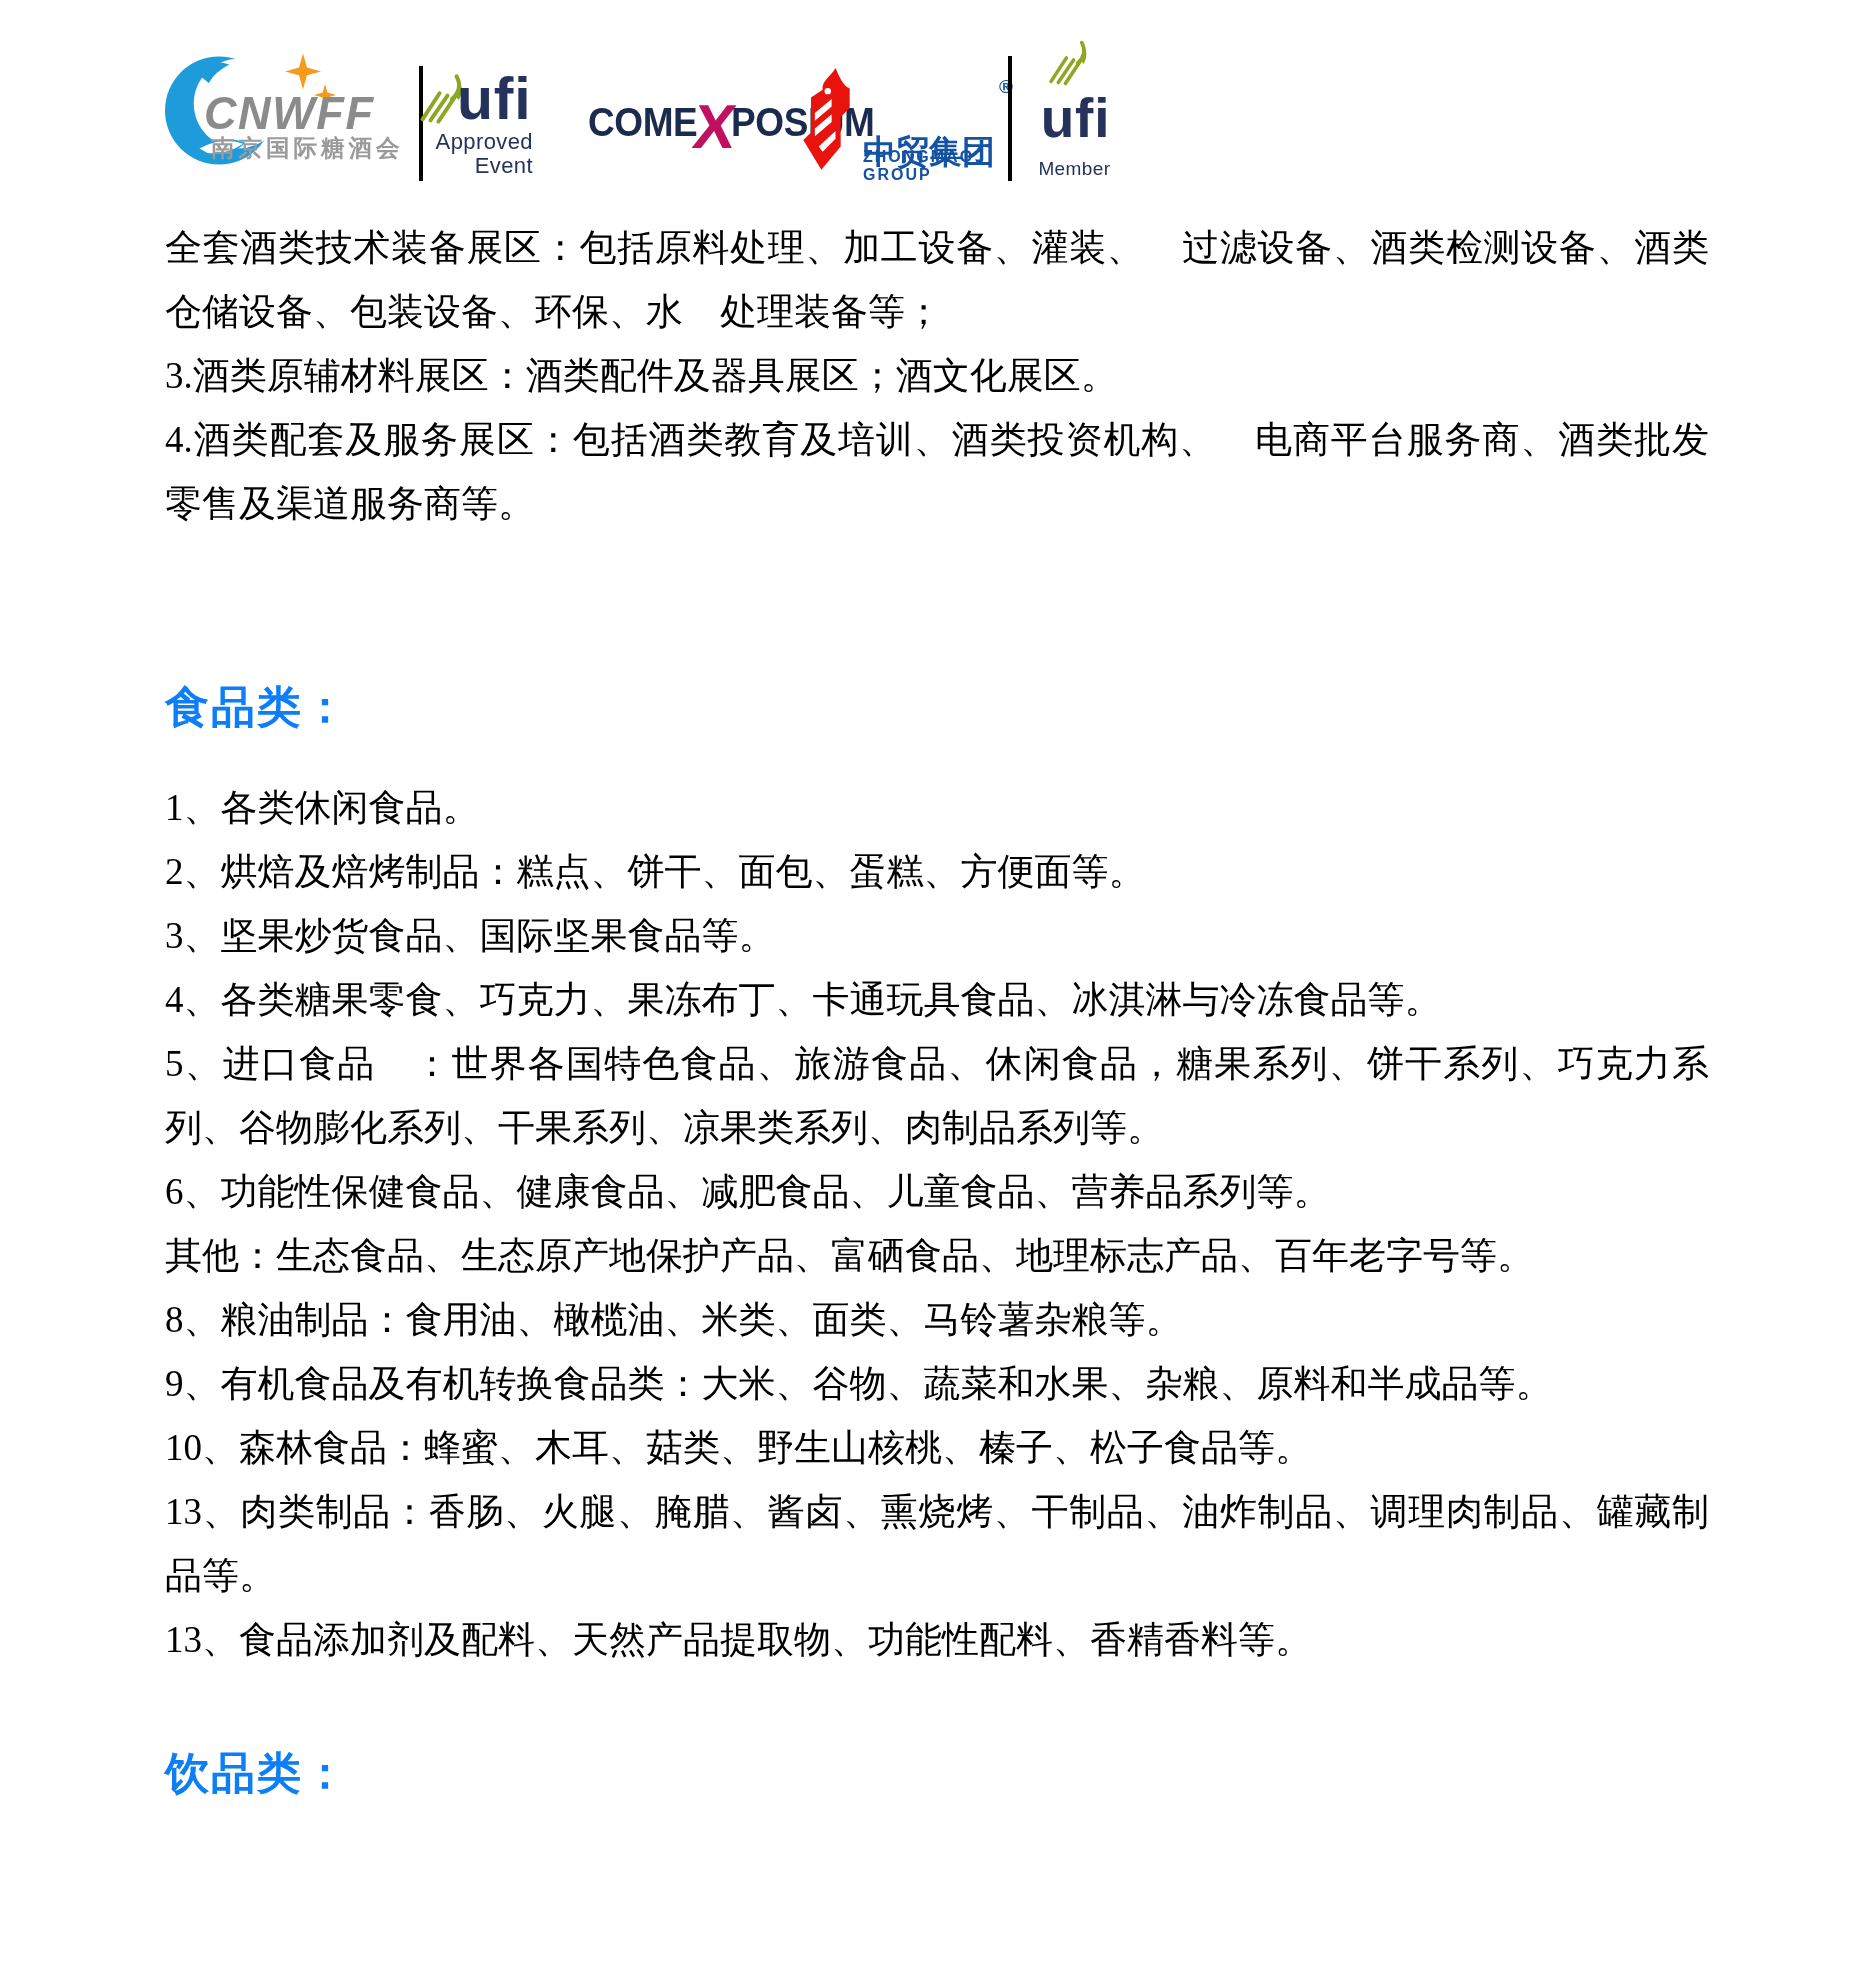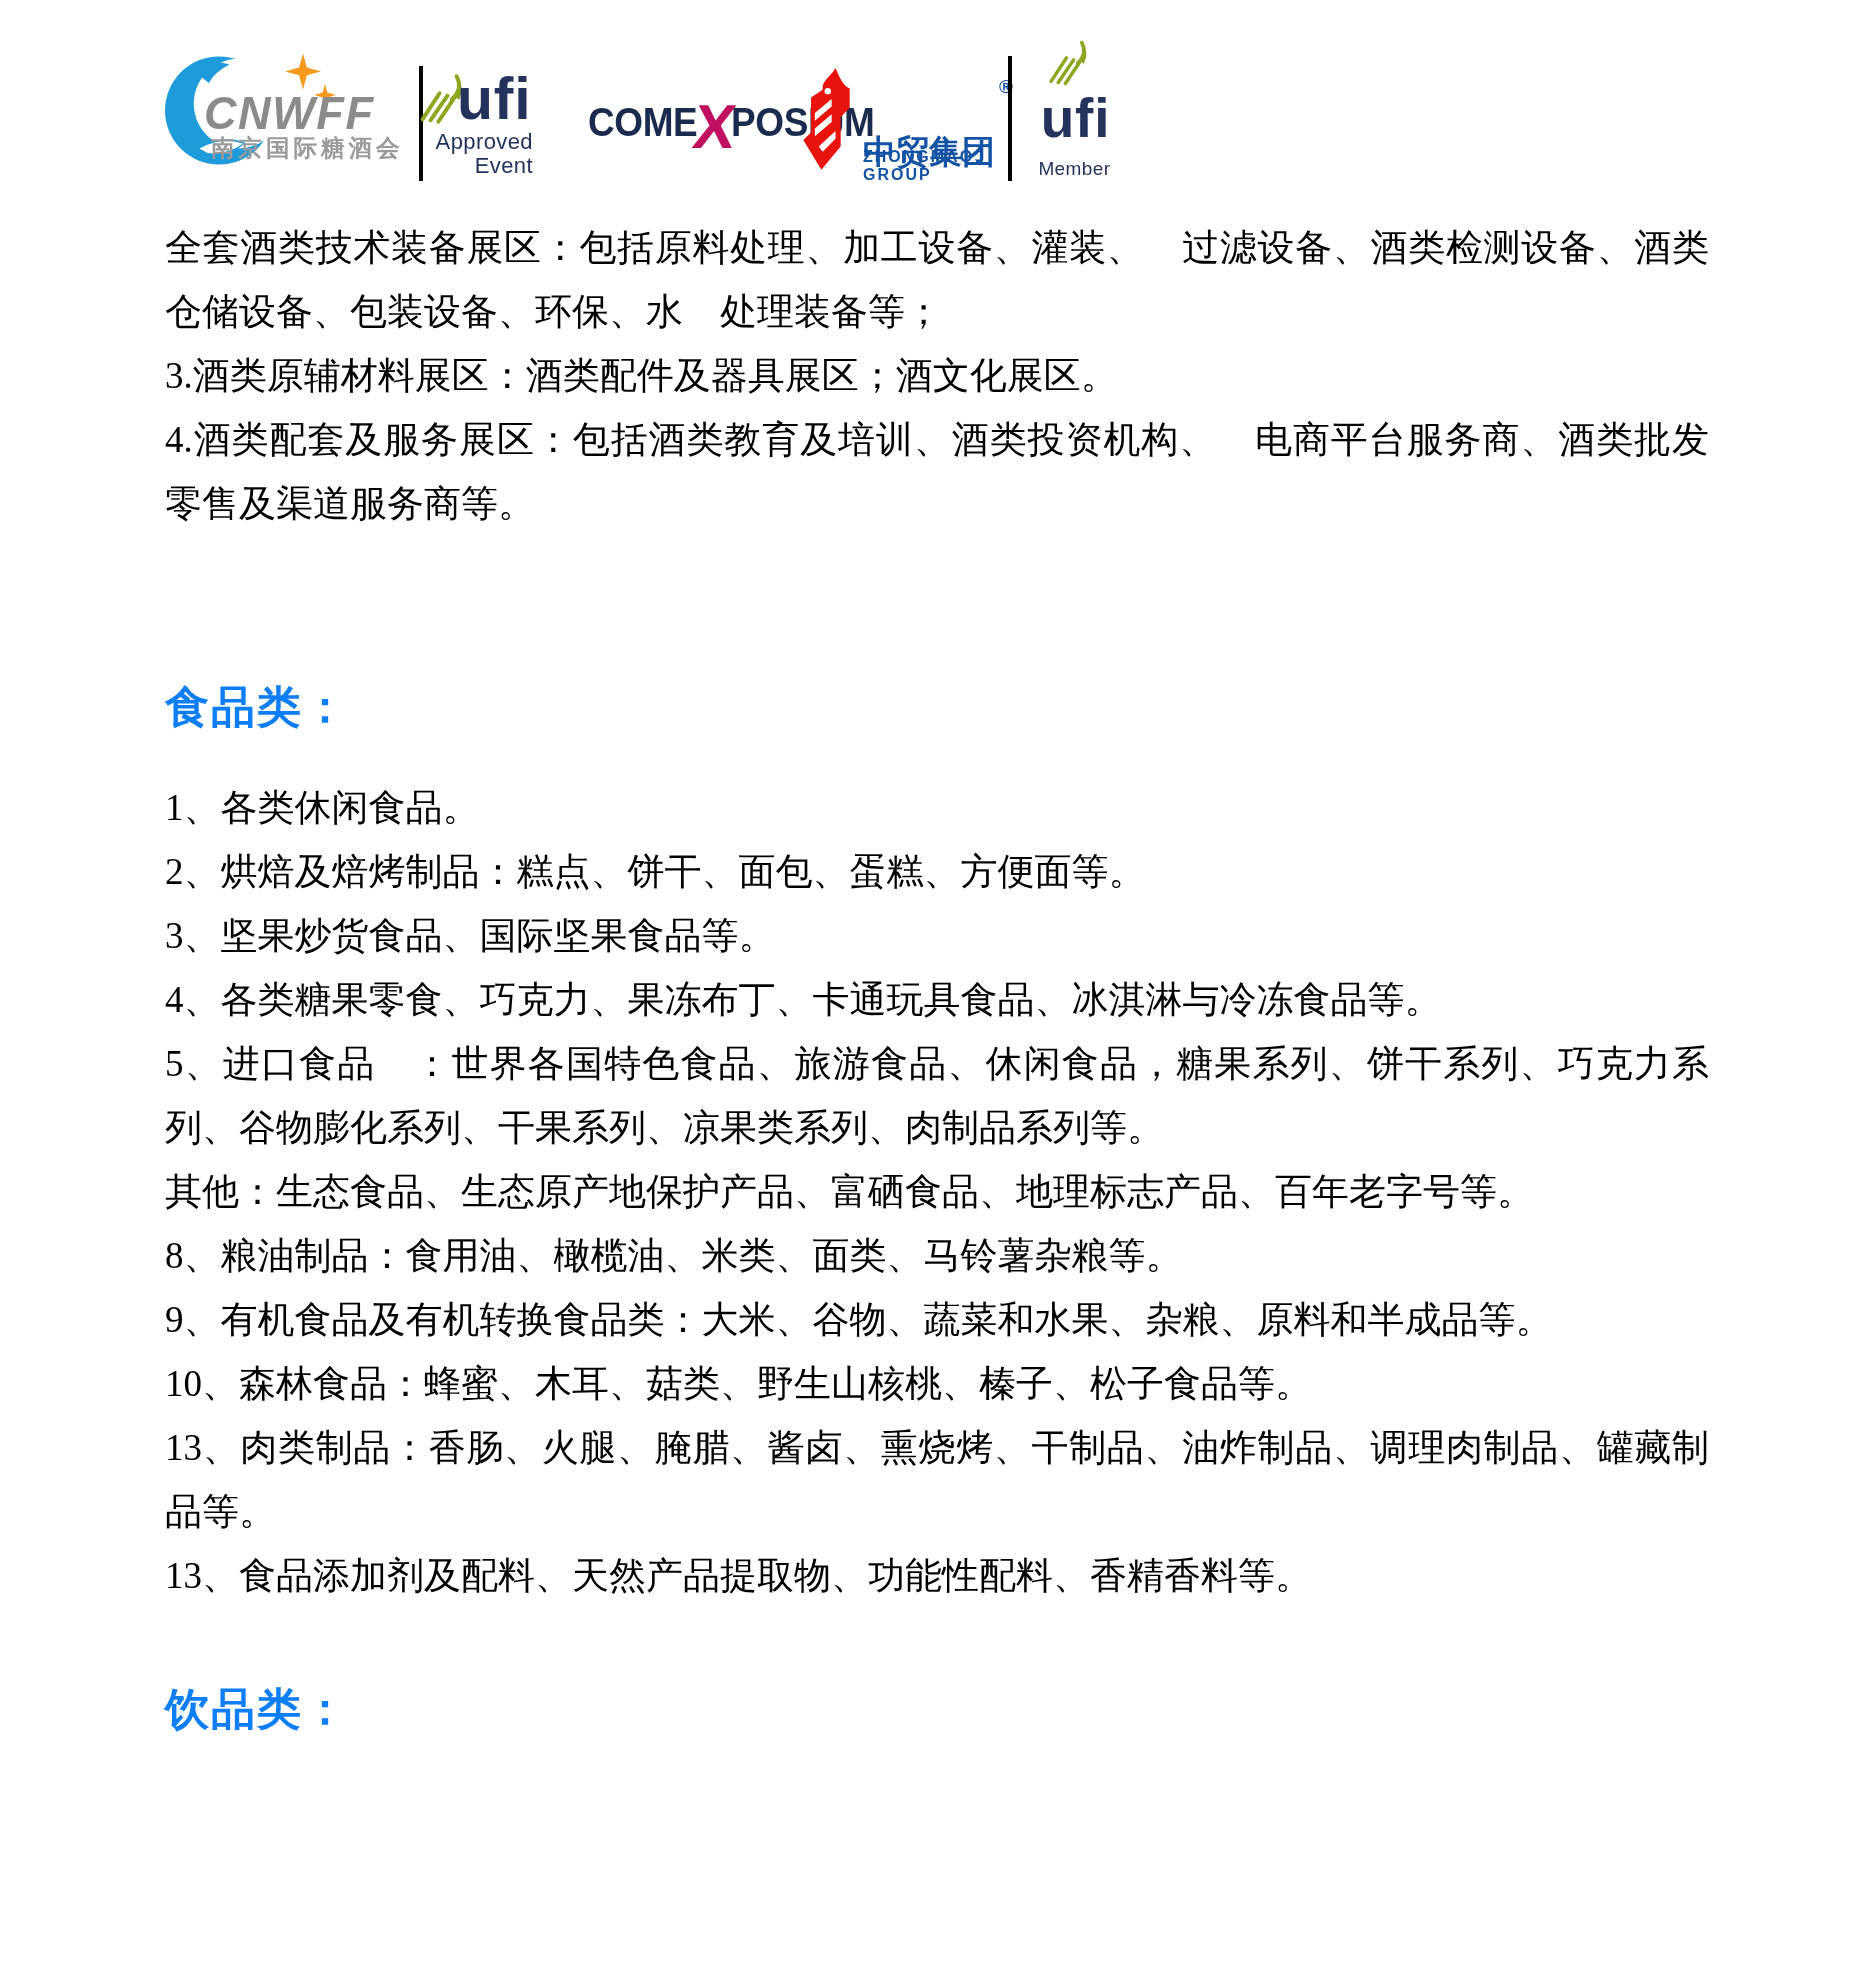--- a/index.html
+++ b/index.html
@@ -196,20 +196,21 @@
     <p class="bodyline">4.酒类配套及服务展区：包括酒类教育及培训、酒类投资机构、　电商平台服务商、酒类批发零售及渠道服务商等。</p>
   </div>
 
   <h2 class="section-title food-title">食品类：</h2>
   <div>
     <p class="bodyline">1、各类休闲食品。</p>
     <p class="bodyline">2、烘焙及焙烤制品：糕点、饼干、面包、蛋糕、方便面等。</p>
     <p class="bodyline">3、坚果炒货食品、国际坚果食品等。</p>
     <p class="bodyline">4、各类糖果零食、巧克力、果冻布丁、卡通玩具食品、冰淇淋与冷冻食品等。</p>
     <p class="bodyline">5、进口食品　：世界各国特色食品、旅游食品、休闲食品，糖果系列、饼干系列、巧克力系列、谷物膨化系列、干果系列、凉果类系列、肉制品系列等。</p>
+    <p class="bodyline">6、功能性保健食品、健康食品、减肥食品、儿童食品、营养品系列等。</p>
     <p class="bodyline">其他：生态食品、生态原产地保护产品、富硒食品、地理标志产品、百年老字号等。</p>
     <p class="bodyline">8、粮油制品：食用油、橄榄油、米类、面类、马铃薯杂粮等。</p>
     <p class="bodyline">9、有机食品及有机转换食品类：大米、谷物、蔬菜和水果、杂粮、原料和半成品等。</p>
     <p class="bodyline">10、森林食品：蜂蜜、木耳、菇类、野生山核桃、榛子、松子食品等。</p>
     <p class="bodyline">13、肉类制品：香肠、火腿、腌腊、酱卤、熏烧烤、干制品、油炸制品、调理肉制品、罐藏制品等。</p>
     <p class="bodyline">13、食品添加剂及配料、天然产品提取物、功能性配料、香精香料等。</p>
   </div>
 
   <h2 class="section-title drink-title">饮品类：</h2>
 

